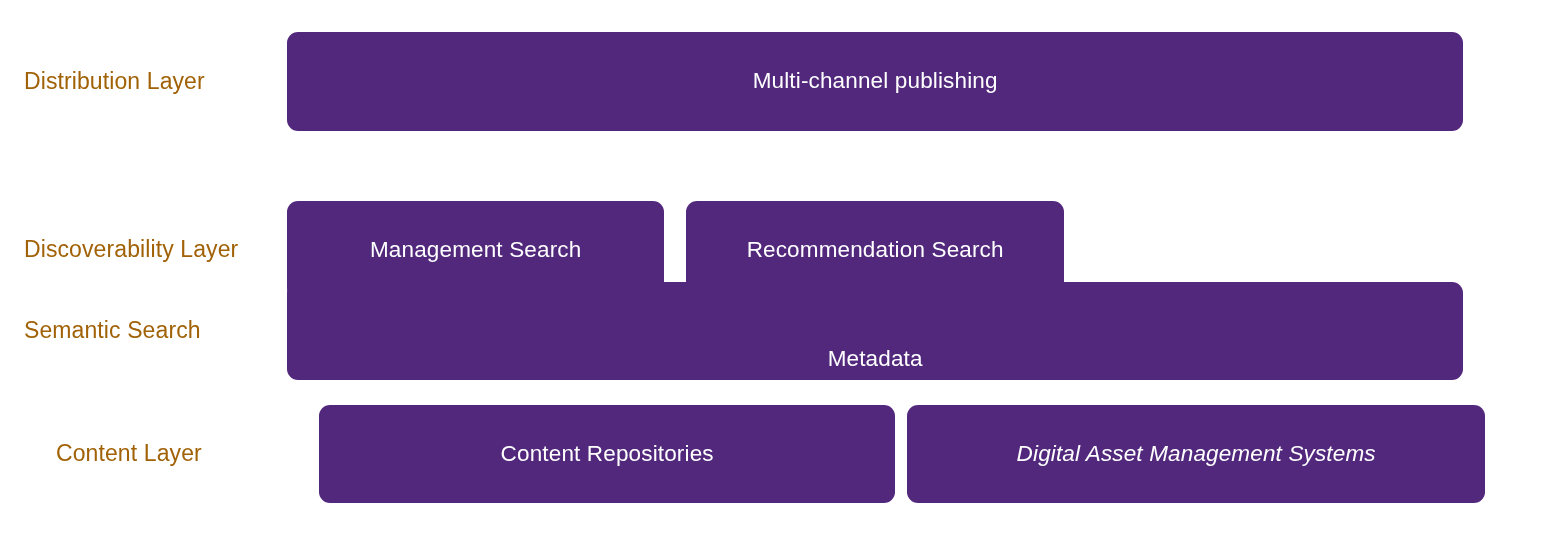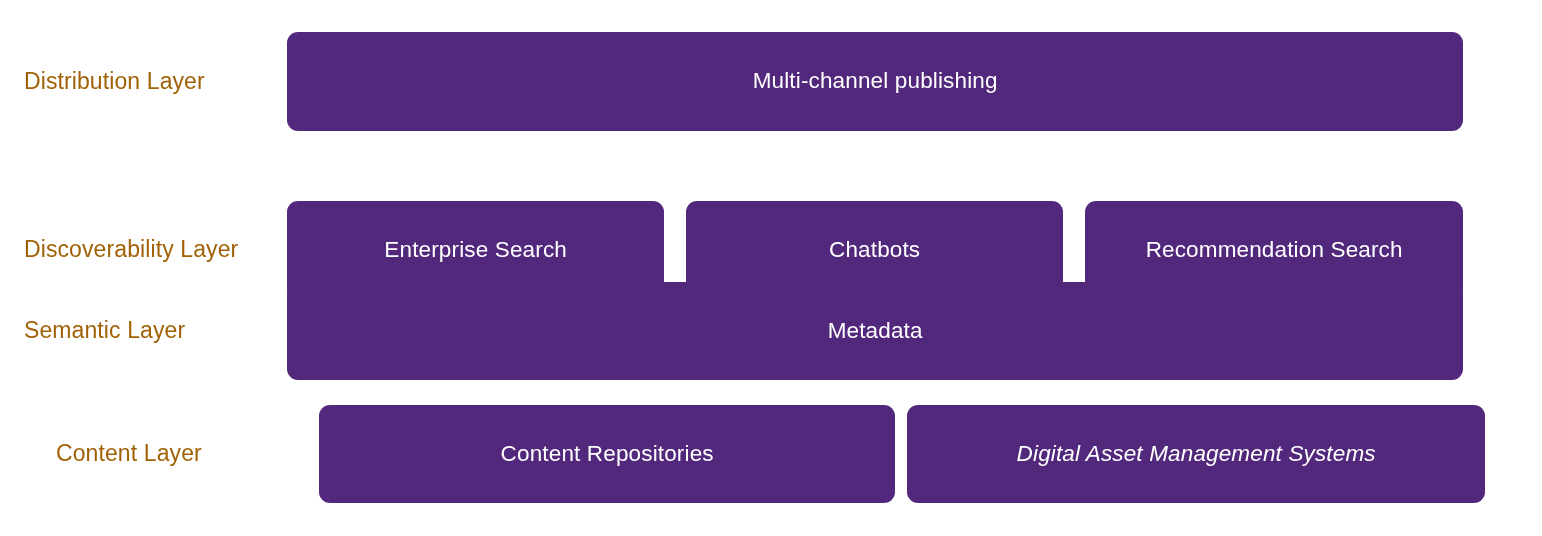--- a/index.html
+++ b/index.html
@@ -67,21 +67,21 @@
   #row-distribution     { top: 32px;  height: 99px; }
   #row-distribution .layer-box,
   #row-distribution .boxes-track { height: 99px; }
 
   #row-discoverability  { top: 157px; height: 98px; margin-top: 44px; }
   #row-discoverability .layer-box,
   #row-discoverability .boxes-track { height: 98px; }
 
   #row-semantic         { top: 282px; height: 98px; }
   #row-semantic .layer-box,
-  #row-semantic .boxes-track { height: 98px; }
+  #row-semantic .boxes-track { height: 98px; align-items: flex-end; }
 
   #row-content          { top: 405px; height: 98px; margin-left: 32px; }
   #row-content .layer-box,
   #row-content .boxes-track { height: 98px; gap: 12px; }
 
   
   .box-full      { width: 1176px; }
   .box-third-a   { width: 377px; }
   .box-third-b   { width: 377px; }
   .box-third-c   { width: 378px; }
@@ -96,28 +96,27 @@
   <div class="layer-row" id="row-distribution">
     <div class="row-label">Distribution Layer</div>
     <div class="boxes-track">
       <div class="layer-box box-full">Multi-channel publishing</div>
     </div>
   </div>
 
   <div class="layer-row" id="row-discoverability">
     <div class="row-label">Discoverability Layer</div>
     <div class="boxes-track">
-      <div class="layer-box box-third-a">Enterprise Search</div>
-      <div class="layer-box box-third-b">Chatbots</div>
+      <div class="layer-box box-third-a">Management Search</div>
       <div class="layer-box box-third-c">Recommendation Search</div>
     </div>
   </div>
 
   <div class="layer-row" id="row-semantic">
-    <div class="row-label">Semantic Layer</div>
+    <div class="row-label">Semantic Search</div>
     <div class="boxes-track">
       <div class="layer-box box-full">Metadata</div>
     </div>
   </div>
 
   <div class="layer-row" id="row-content">
     <div class="row-label">Content Layer</div>
     <div class="boxes-track">
       <div class="layer-box box-half-a">Content Repositories</div>
       <div class="layer-box box-half-b">Digital Asset Management Systems</div>

